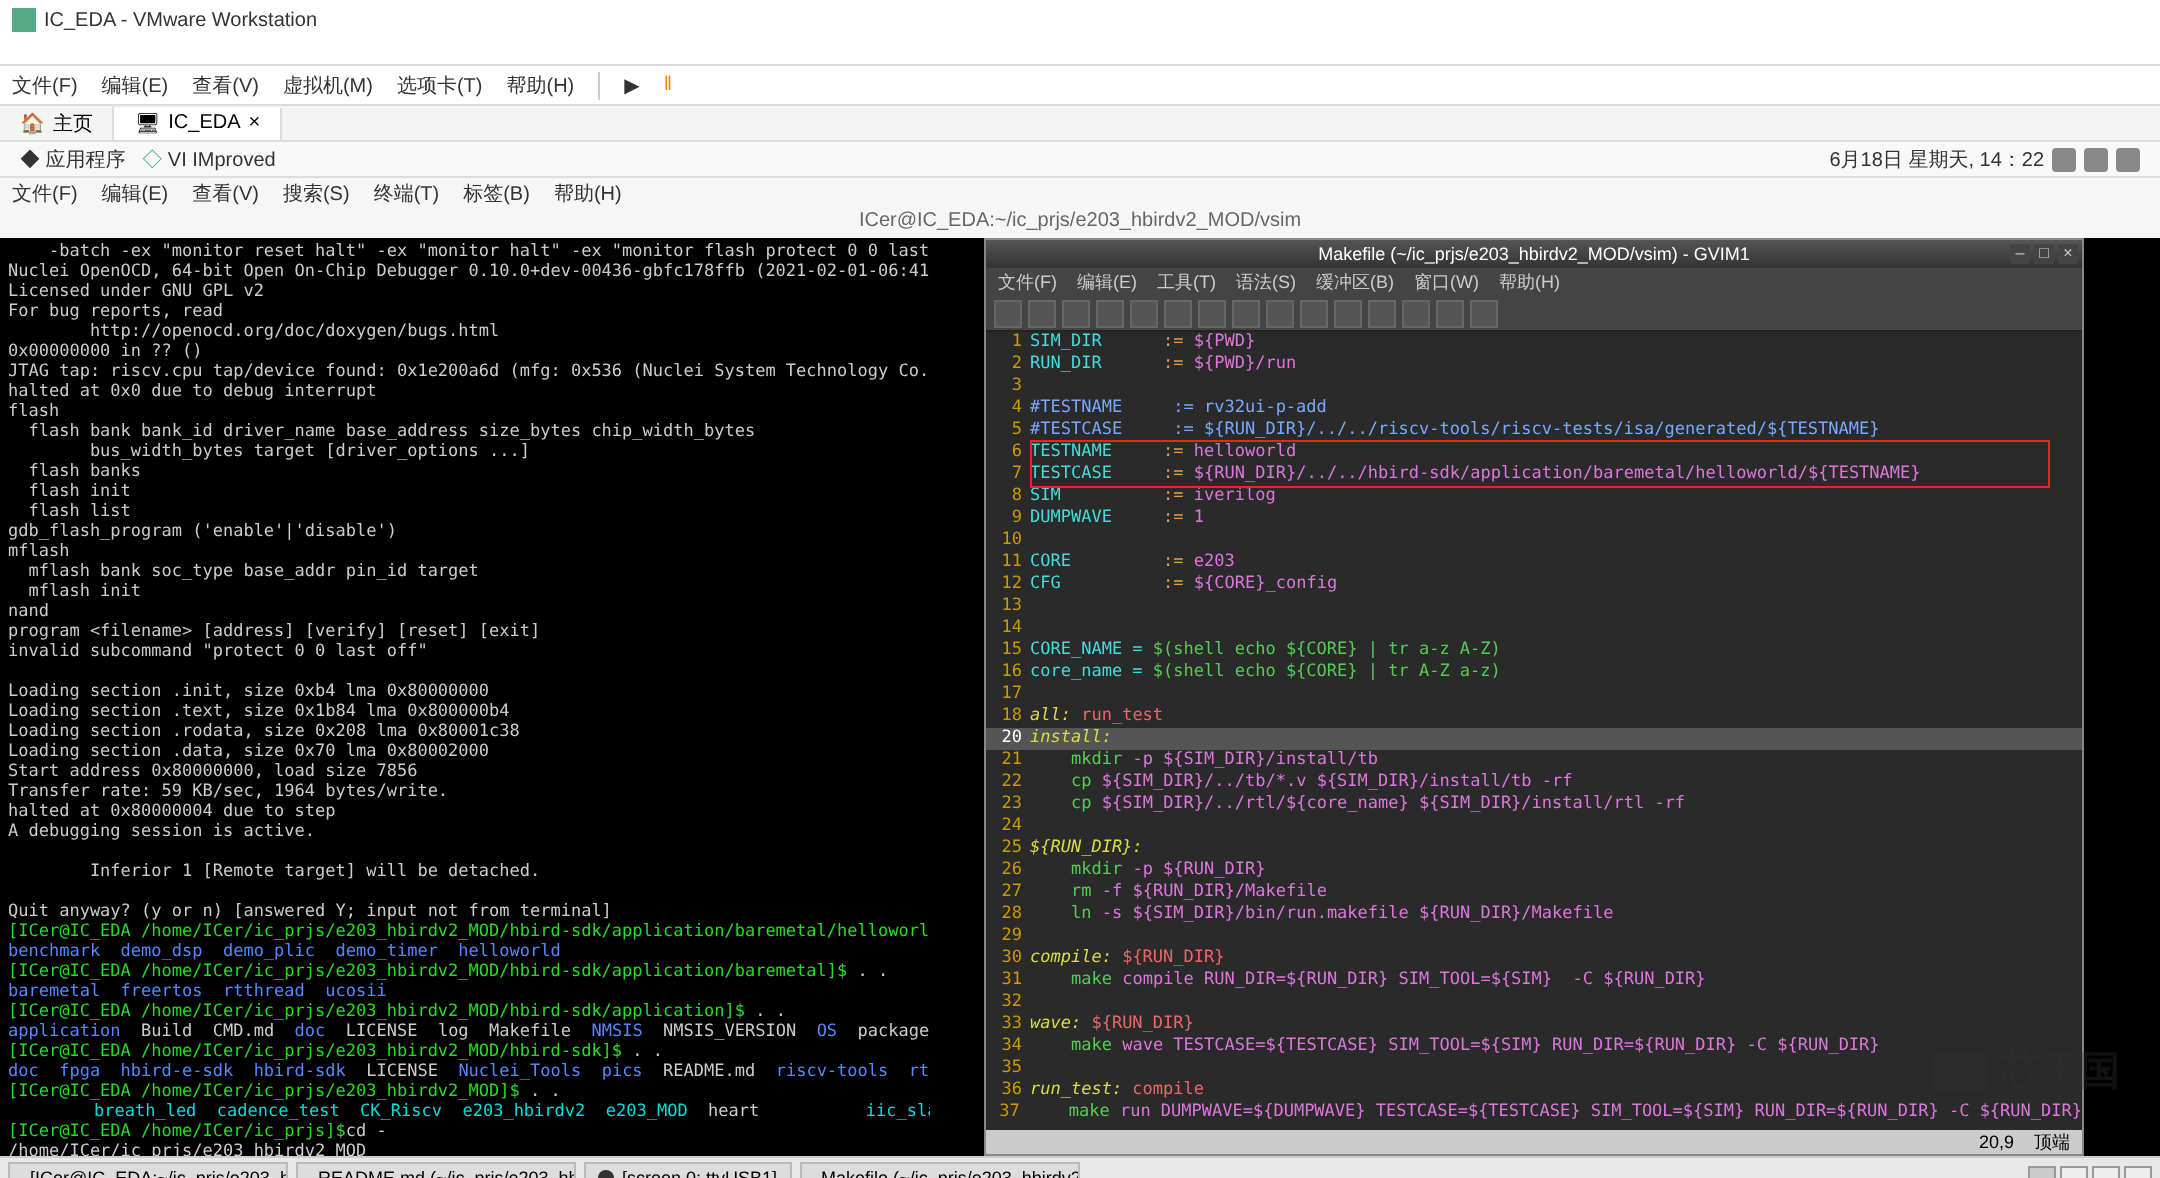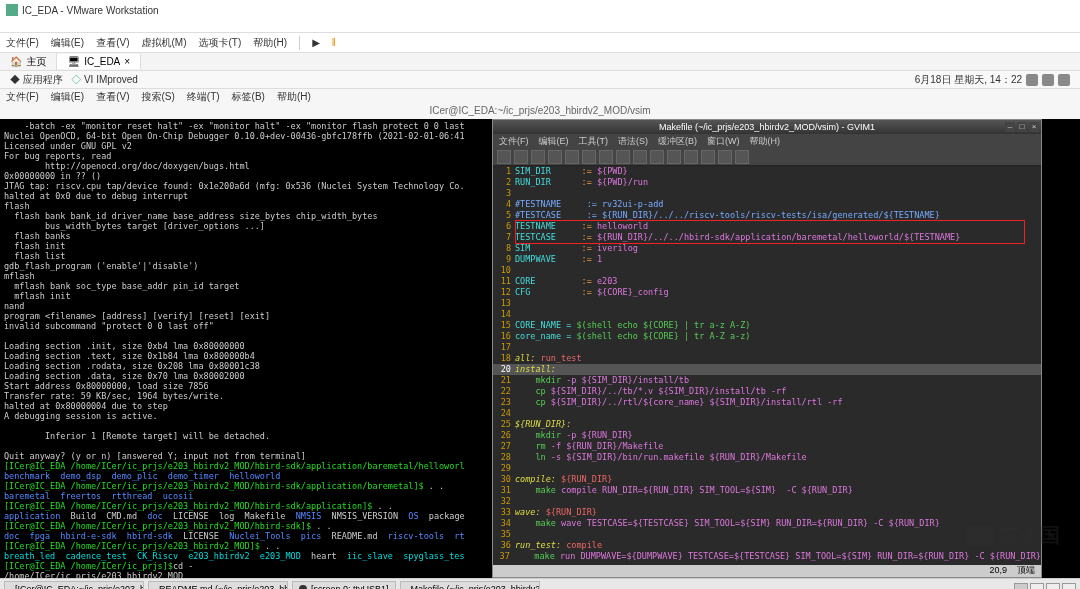--- a/index.html
+++ b/index.html
@@ -9,21 +9,21 @@
 .vmware-menu { height:20px; background:#fff; border-bottom:1px solid #ddd; display:flex; align-items:center; padding:0 6px; gap:12px; font-size:10px; color:#333; }
 .tabs { height:18px; background:#f4f4f4; border-bottom:1px solid #ddd; display:flex; align-items:center; font-size:10px; }
 .tab { padding:2px 10px; border-right:1px solid #ddd; display:flex; align-items:center; gap:4px; }
 .tab.active { background:#fff; }
 .clock-bar { height:18px; background:#f8f8f8; display:flex; justify-content:flex-end; align-items:center; padding:0 10px; font-size:10px; color:#333; border-bottom:1px solid #ddd; }
 .clock-bar .ico { width:12px; height:12px; background:#888; border-radius:2px; margin-left:4px; }
 .inner-menu { height:16px; background:#f6f6f6; display:flex; align-items:center; padding:0 6px; gap:12px; font-size:10px; color:#333; }
 .inner-title { height:14px; background:#f6f6f6; text-align:center; font-size:10px; color:#666; }
 .workspace { position:relative; height:459px; background:#000; }
 .terminal { position:absolute; left:0; top:0; width:465px; height:459px; background:#000; color:#ccc; font-family:"DejaVu Sans Mono",monospace; font-size:8.5px; line-height:10px; padding:2px 4px; white-space:pre; overflow:hidden; }
-.terminal .cyan { color:#0dd; }
+.terminal .cyan { color:#0dd;margin-left:43px; }
 .terminal .blue { color:#58f; }
 .terminal .green { color:#2d2; }
 .gvim { position:absolute; left:465px; top:0; width:550px; height:459px; background:#333; border:1px solid #888; display:flex; flex-direction:column;margin-left:27px; }
 .gvim-title { height:14px; background:linear-gradient(#555,#333); color:#fff; font-size:9px; display:flex; align-items:center; justify-content:center; position:relative; }
 .gvim-close { position:absolute; right:2px; display:flex; gap:2px; }
 .gvim-close span { width:10px; height:10px; background:#444; font-size:8px; color:#ccc; text-align:center; line-height:10px; }
 .gvim-menu { height:14px; background:#444; color:#ccc; font-size:9px; display:flex; align-items:center; gap:10px; padding:0 6px; }
 .gvim-tb { height:18px; background:#444; display:flex; align-items:center; gap:3px; padding:0 4px; border-bottom:1px solid #222; }
 .gvim-tb .tbtn { width:14px; height:14px; background:#555; border:1px solid #666; }
 .gvim-body { flex:1; background:#2a2a2a; font-family:"DejaVu Sans Mono",monospace; font-size:8.5px; line-height:11px; overflow:hidden; position:relative; }
@@ -32,21 +32,21 @@
 .gvim-gutter.cur { background:#555; color:#fff; }
 .gvim-code { flex:1; color:#fff; white-space:pre; }
 .gvim-code .c-cy { color:#4dd; }
 .gvim-code .c-or { color:#e94; }
 .gvim-code .c-ma { color:#d7d; }
 .gvim-code .c-gr { color:#5c5; }
 .gvim-code .c-ye { color:#dd4;font-style:italic; }
 .gvim-code .c-rd { color:#e66; }
 .gvim-code .c-bl { color:#7af; }
 .gvim-box { position:absolute; border:1.5px solid #e22; pointer-events:none; }
-.gvim-status { height:12px; background:#ccc; color:#000; font-size:9px; display:flex; justify-content:space-between; padding:0 6px; align-items:flex-end; }
+.gvim-status { height:12px; background:#ccc; color:#000; font-size:9px; display:flex; justify-content:space-between; padding:0 6px; align-items:center; }
 .taskbar { height:20px; background:#e8e8e8; border-top:1px solid #ccc; display:flex; align-items:center; padding:0 4px; gap:4px; font-size:9px; }
 .task { padding:2px 6px; background:#ddd; border:1px solid #bbb; display:flex; align-items:center; gap:4px; max-width:140px; overflow:hidden; white-space:nowrap; }
 .task .dot { width:8px; height:8px; border-radius:50%; }
 .statusbar { height:14px; background:#f4f4f4; border-top:1px solid #ddd; font-size:9px; color:#555; display:flex; align-items:center; justify-content:space-between; padding:0 6px; }
 .watermark { position:absolute; right:20px; bottom:40px; font-size:20px; color:rgba(50,50,50,.35); font-weight:bold; display:flex; align-items:center; gap:6px; }
 .watermark::before { content:""; width:28px; height:20px; background:rgba(50,50,50,.35); border-radius:4px; }
 </style>
 </head>
 <body>
 

